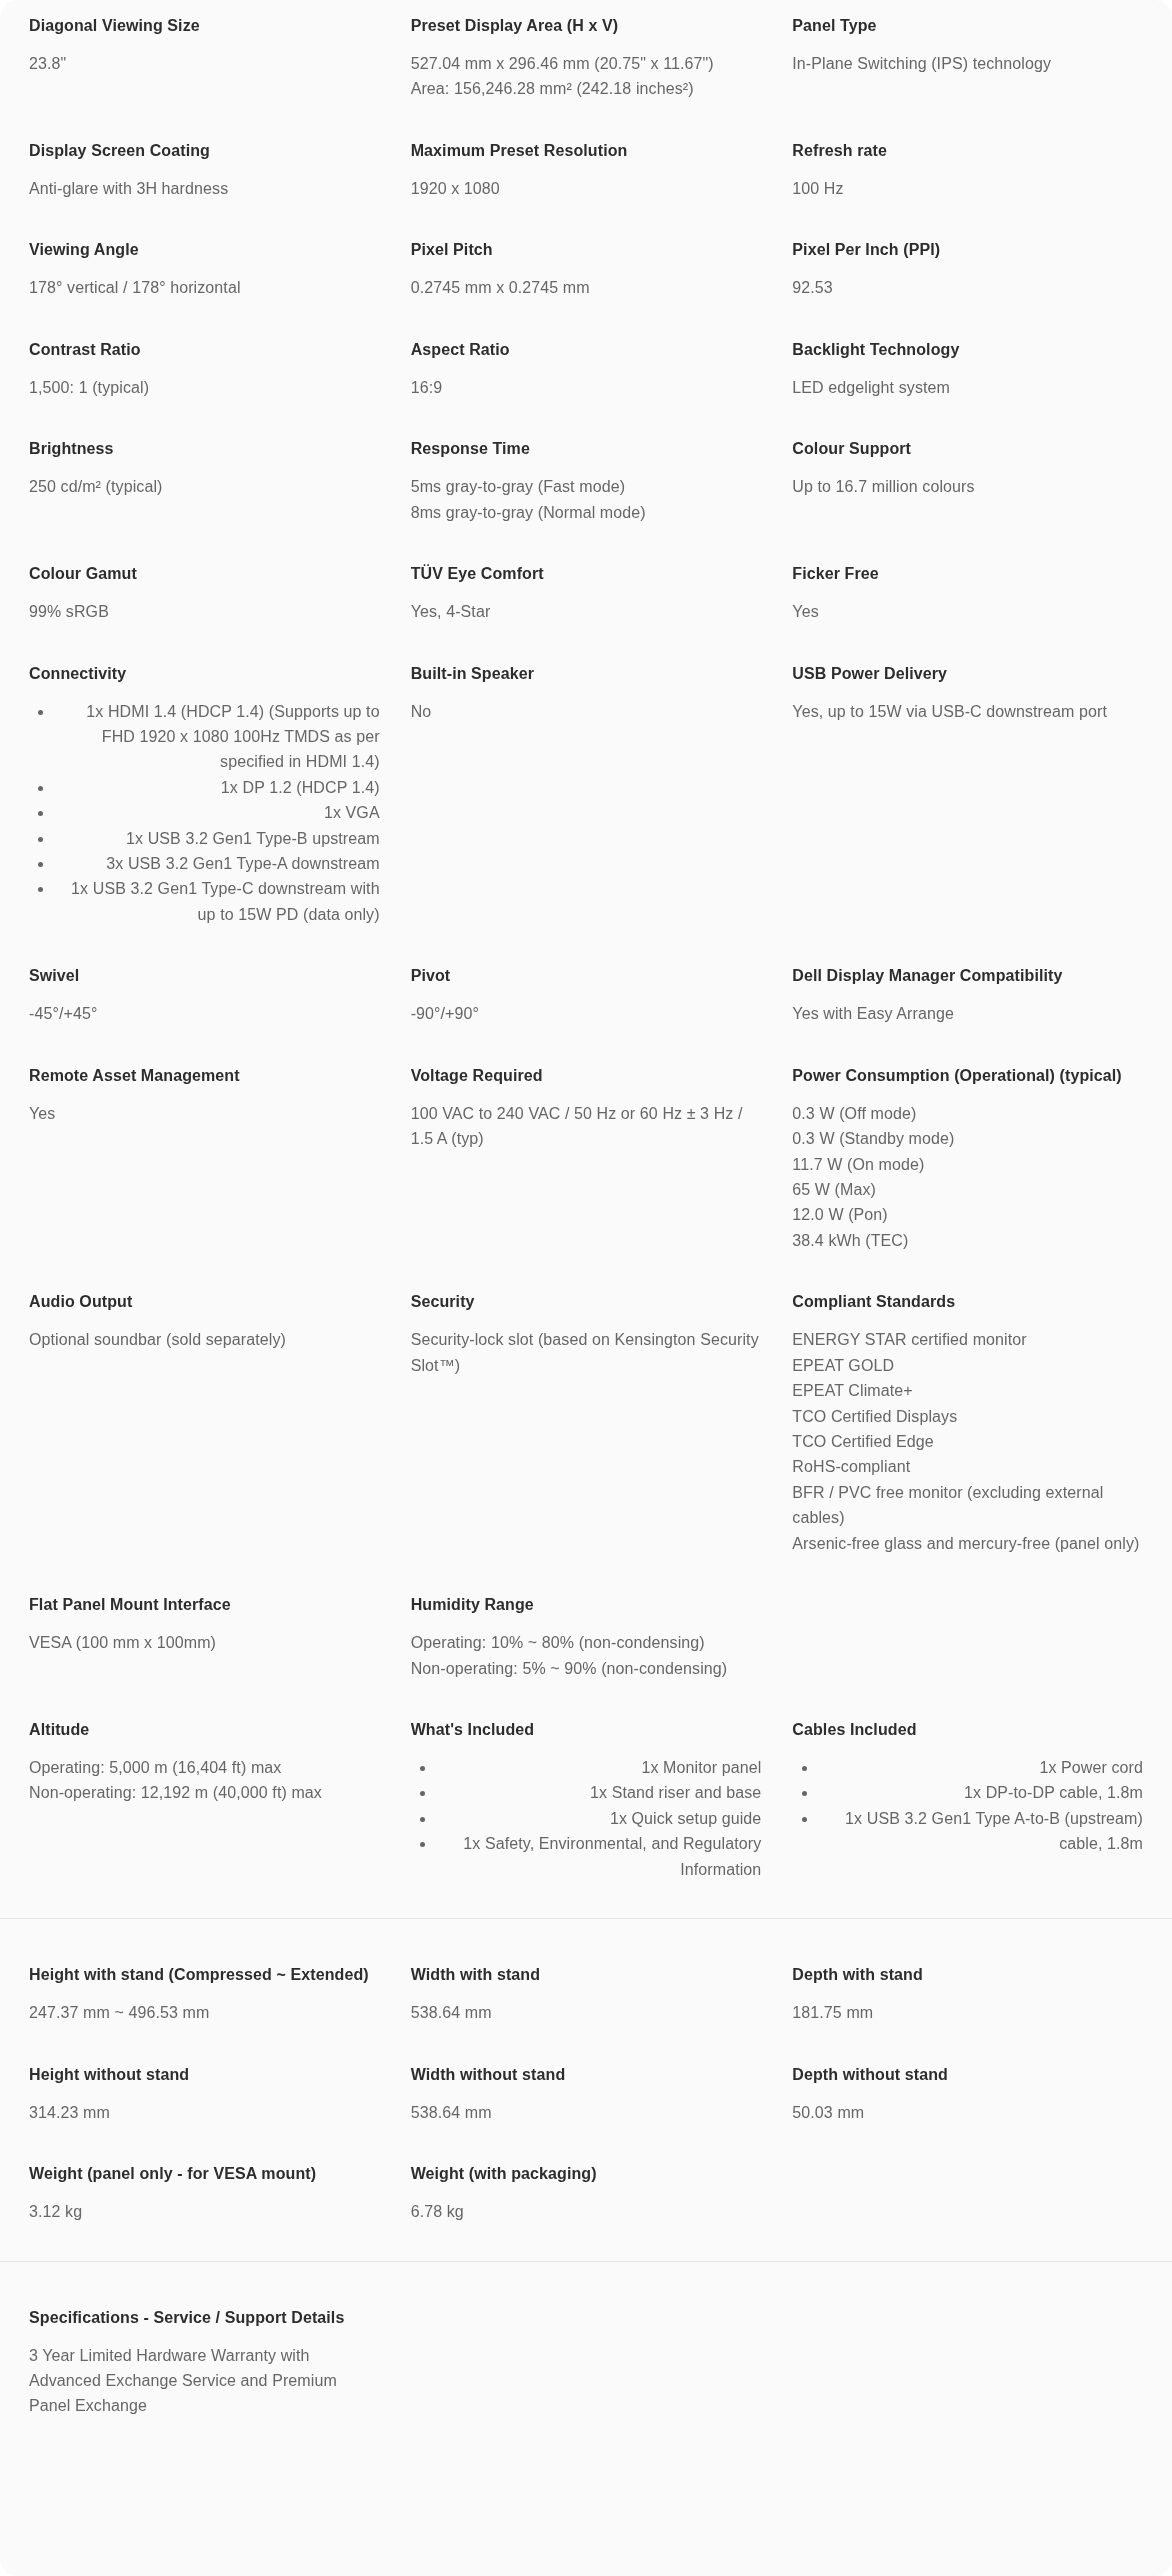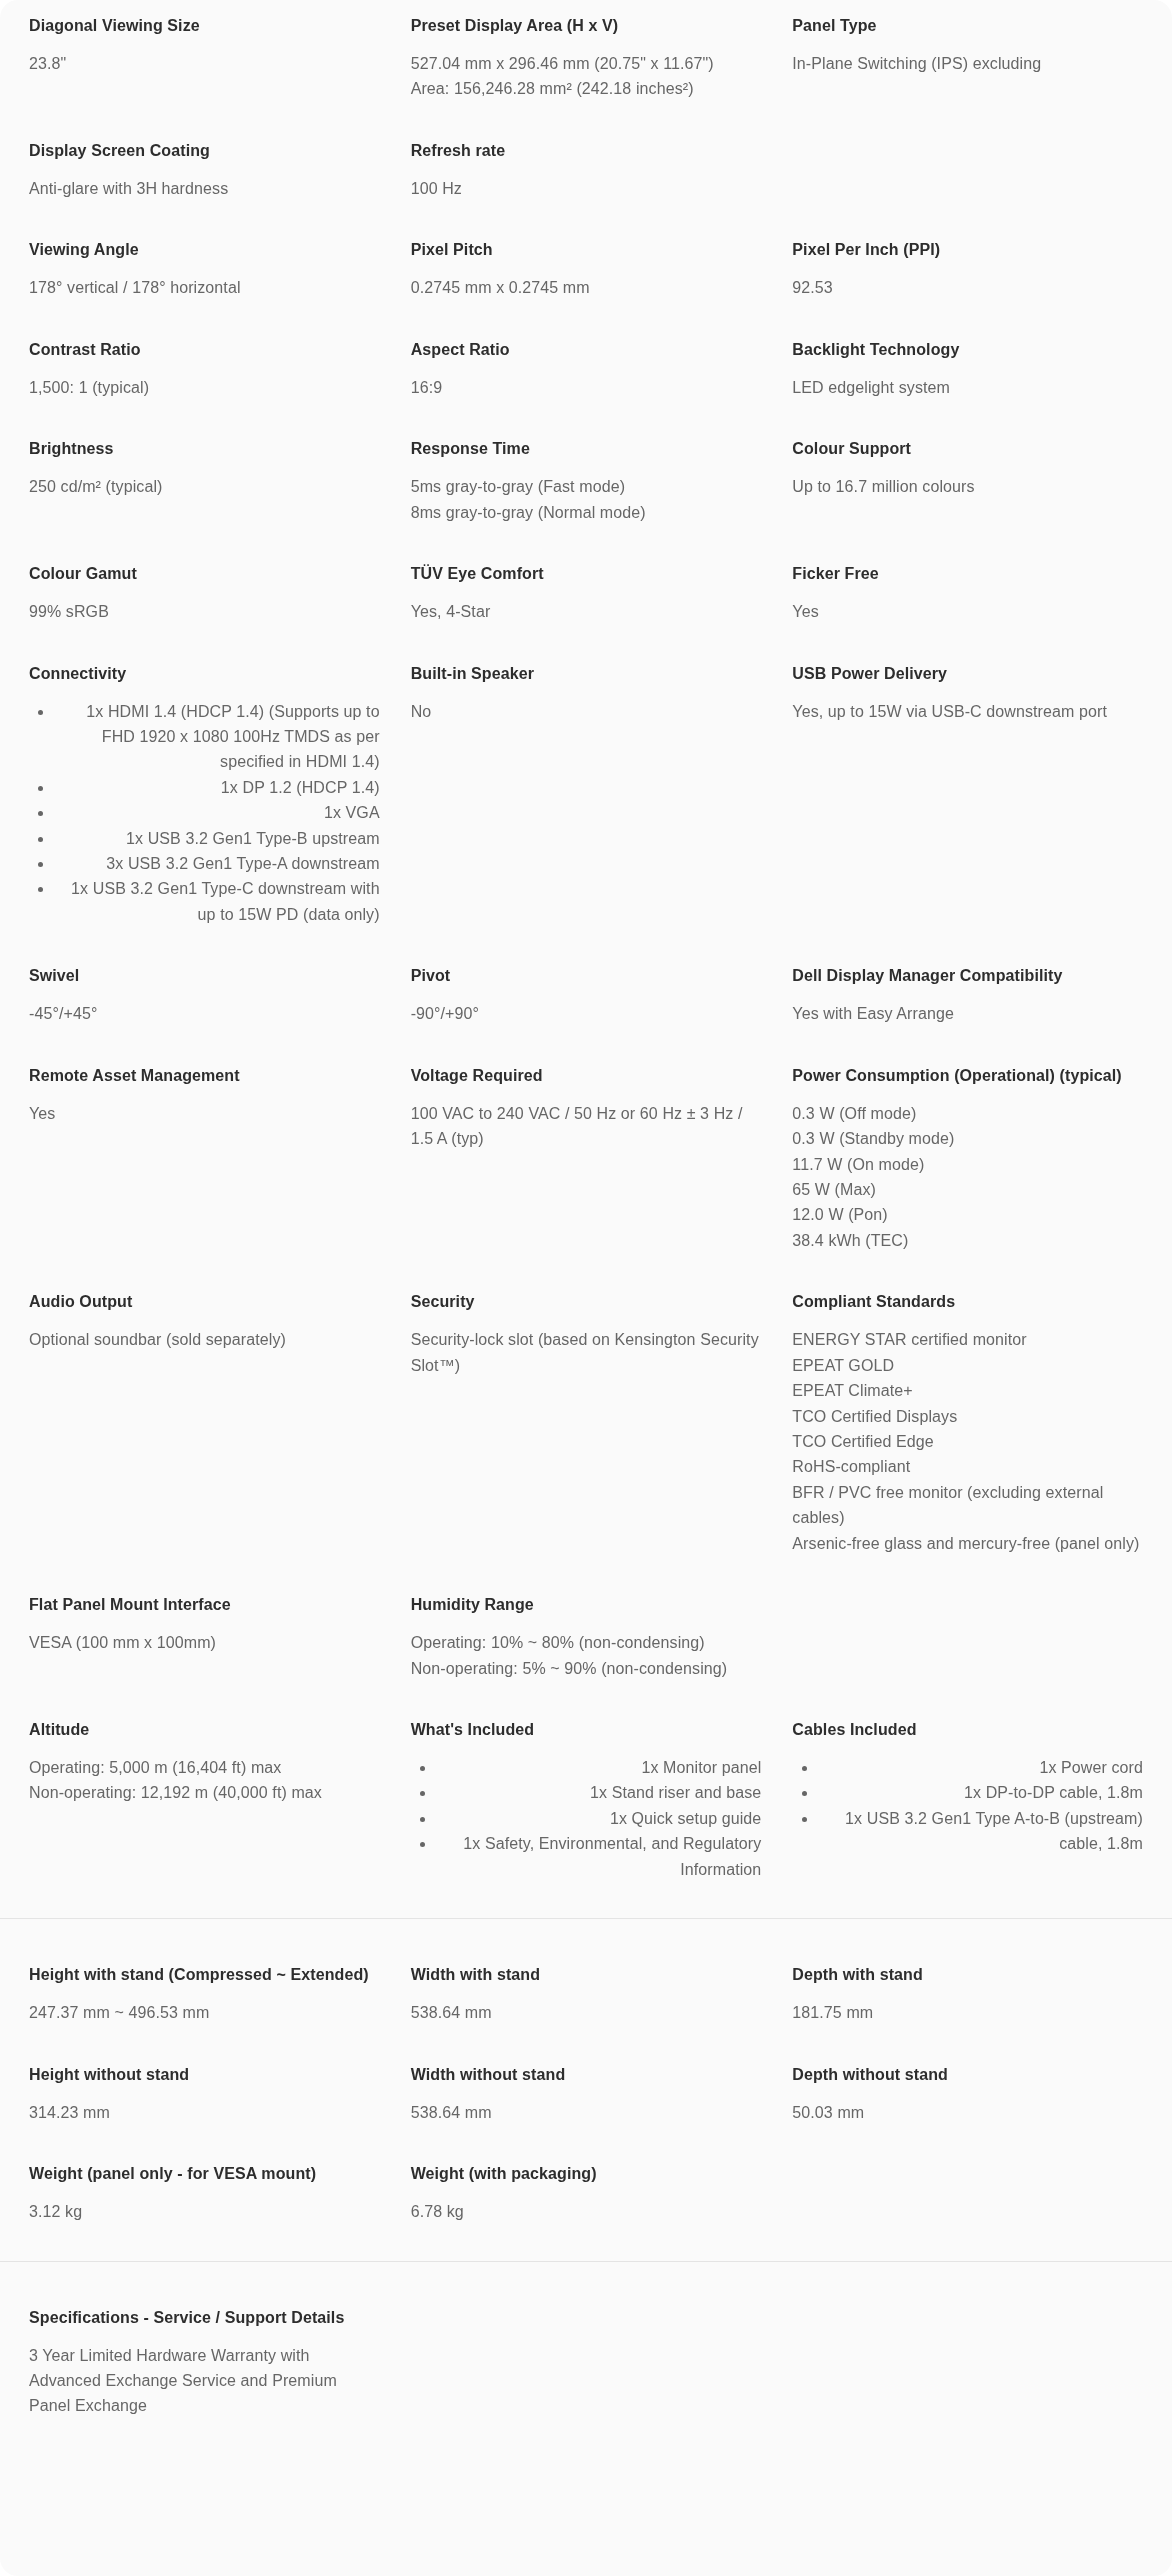--- a/index.html
+++ b/index.html
@@ -77,29 +77,35 @@
         <div class="spec-cell">
           <div class="spec-label">Preset Display Area (H x V)</div>
           <div class="spec-value">
             <div class="spec-line">527.04 mm x 296.46 mm (20.75" x 11.67")</div>
             <div class="spec-line">Area: 156,246.28 mm² (242.18 inches²)</div>
           </div>
         </div>
         <div class="spec-cell">
           <div class="spec-label">Panel Type</div>
           <div class="spec-value">
-            <div class="spec-line">In-Plane Switching (IPS) excluding</div>
+            <div class="spec-line">In-Plane Switching (IPS) technology</div>
           </div>
         </div>
       </div>
       <div class="spec-row">
         <div class="spec-cell">
           <div class="spec-label">Display Screen Coating</div>
           <div class="spec-value">
             <div class="spec-line">Anti-glare with 3H hardness</div>
+          </div>
+        </div>
+        <div class="spec-cell">
+          <div class="spec-label">Maximum Preset Resolution</div>
+          <div class="spec-value">
+            <div class="spec-line">1920 x 1080</div>
           </div>
         </div>
         <div class="spec-cell">
           <div class="spec-label">Refresh rate</div>
           <div class="spec-value">
             <div class="spec-line">100 Hz</div>
           </div>
         </div>
       </div>
       <div class="spec-row">

